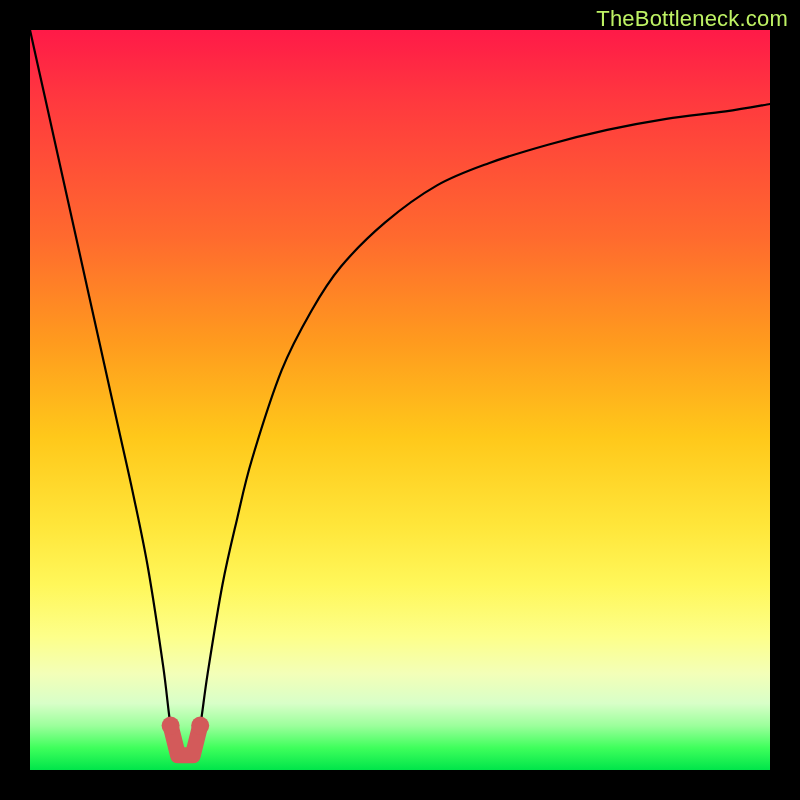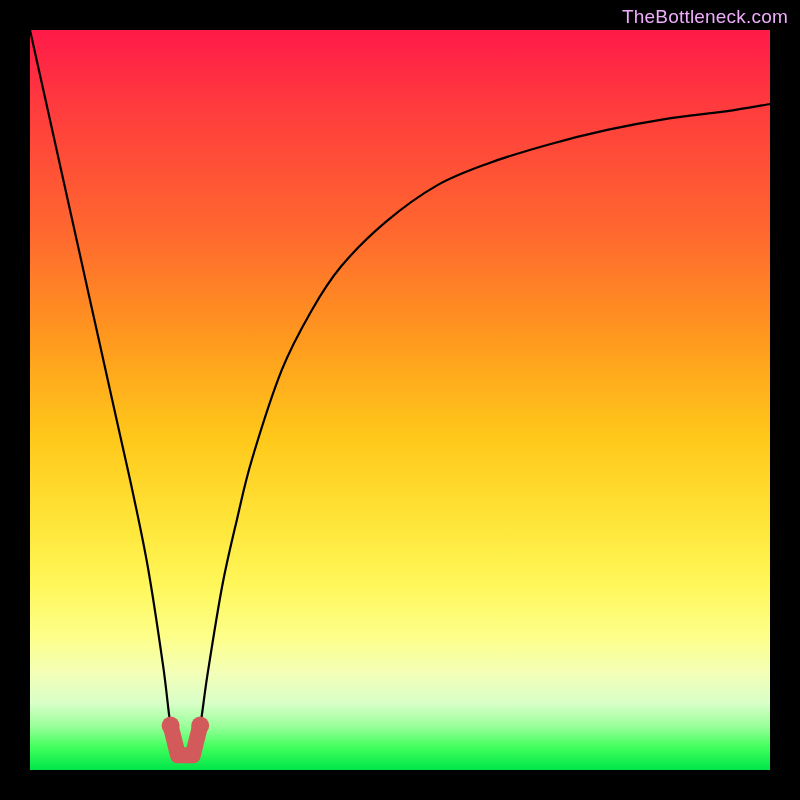--- a/index.html
+++ b/index.html
@@ -40,22 +40,22 @@
       #d8ffc8 91%,
       #9cff9c 94%,
       #3fff5c 97%,
       #00e54a 100%
     );
   }
   .watermark {
     position: absolute;
     top: 6px;
     right: 12px;
-    color: #f0abfc;
-    font-size: 19px;
+    color: #bef264;
+    font-size: 22px;
     font-weight: 500;
     letter-spacing: 0.2px;
     user-select: none;
   }
   svg.curves {
     position: absolute;
     left: 0;
     top: 0;
     width: 740px;
     height: 740px;

